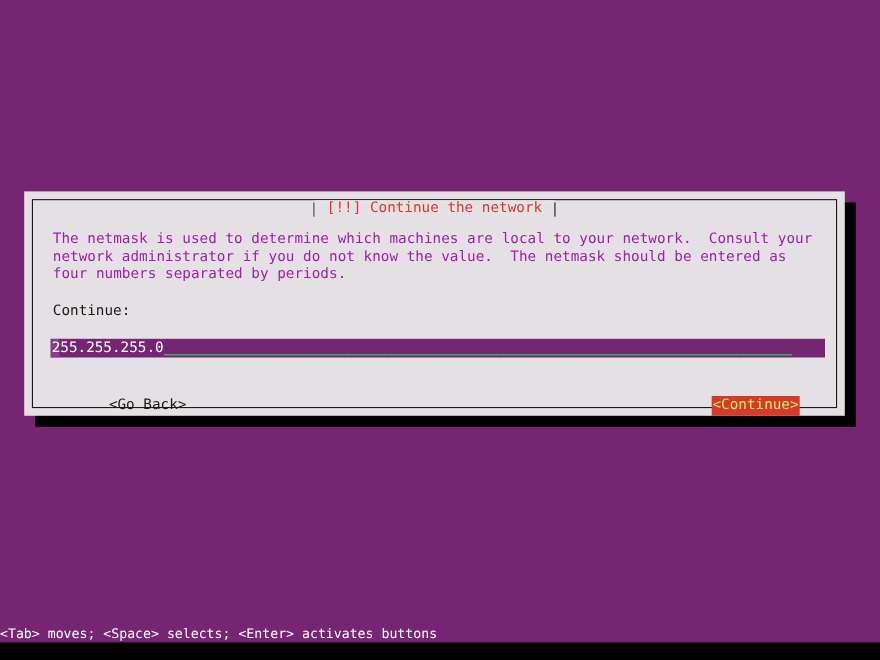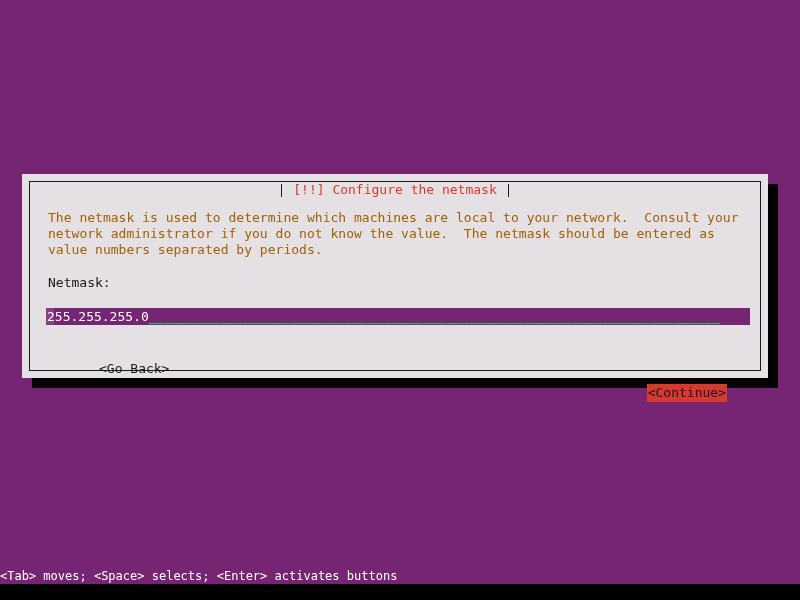--- a/index.html
+++ b/index.html
@@ -94,21 +94,21 @@
   }
 
   
   #content {
     position: absolute;
     left: 18px;
     top: 28px;
     right: 14px;
   }
   .para-line {
-    color: #a16207;
+    color: #a21caf;
     white-space: pre;
     font-size: 13px;
     line-height: 16px;
     letter-spacing: 0.02px;
   }
   #netmask-label {
     color: #1a1a1a;
     white-space: pre;
     margin-top: 17px;
     font-size: 13px;
@@ -168,23 +168,22 @@
     height: 18px;
     padding: 0 1px;
   }
   #go-back-button {
     left: 68px;
     color: #1a1a1a;
     background: transparent;
   }
   #continue-button {
     right: 33px;
-    color: #0f172a;
+    color: #bef264;
     background: #d9392b;
-    margin-top: 24px;
   }
 
   
   #status-bar {
     position: absolute;
     left: 0;
     bottom: 16px;
     width: 800px;
     height: 16px;
     color: #ffffff;
@@ -211,30 +210,30 @@
 
     <div id="dialog-shadow"></div>
 
     <div id="dialog">
 
       <div id="dialog-frame">
 
         <div id="title-band">
           <span class="title-tick"></span>
           <span id="title-gap">
-            <span id="dialog-title">[!!] Configure the netmask</span>
+            <span id="dialog-title">[!!] Continue the network</span>
           </span>
           <span class="title-tick"></span>
         </div>
 
         <div id="content">
           <div class="para-line">The netmask is used to determine which machines are local to your network.  Consult your</div>
           <div class="para-line">network administrator if you do not know the value.  The netmask should be entered as</div>
-          <div class="para-line">value numbers separated by periods.</div>
-          <div id="netmask-label">Netmask:</div>
+          <div class="para-line">four numbers separated by periods.</div>
+          <div id="netmask-label">Continue:</div>
         </div>
 
         <div id="netmask-field">
           <span id="field-cursor"></span>
           <span id="field-value">255.255.255.0</span><span id="field-fill">_________________________________________________________________________</span>
         </div>
 
         <div id="buttons">
           <span class="btn" id="go-back-button">&lt;Go Back&gt;</span>
           <span class="btn" id="continue-button">&lt;Continue&gt;</span>

